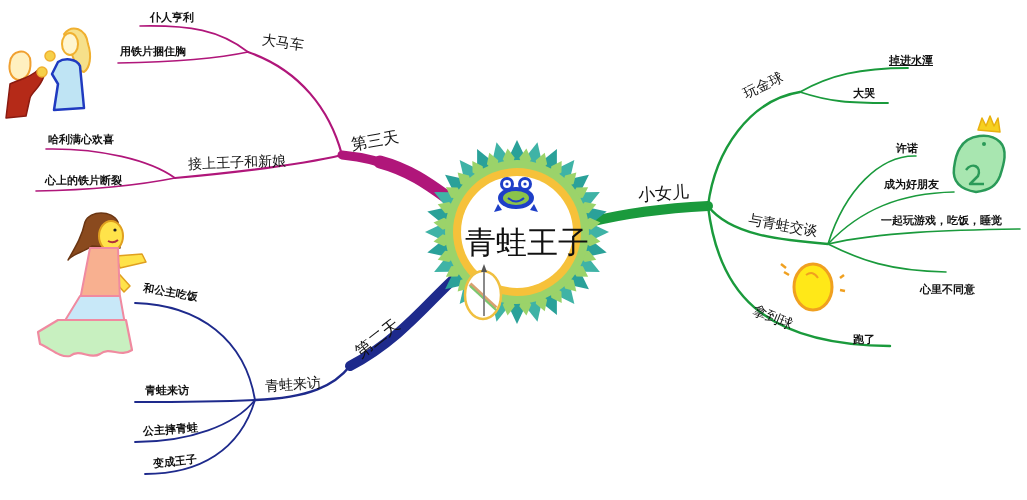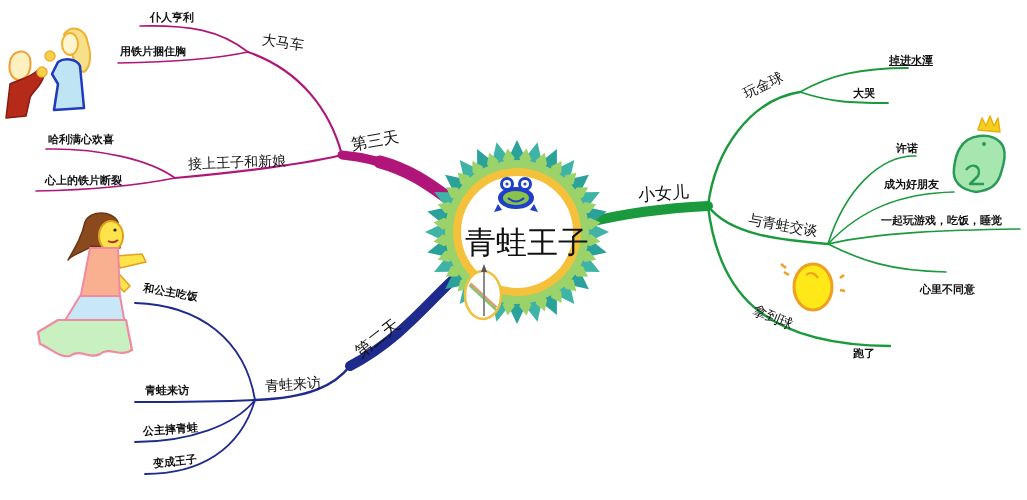--- a/index.html
+++ b/index.html
@@ -199,13 +199,13 @@
 <div class="lbl s17" style="left:638px; top:185px; transform:rotate(-4deg);">小女儿</div>
 <div class="lbl s14" style="left:742px; top:78px; transform:rotate(-25deg);">玩金球</div>
 <div class="lbl s11" style="left:889px; top:55px;text-decoration:underline;">掉进水潭</div>
 <div class="lbl s11" style="left:853px; top:88px;">大哭</div>
 <div class="lbl s14" style="left:748px; top:218px; transform:rotate(10deg);">与青蛙交谈</div>
 <div class="lbl s11" style="left:880px; top:143px;margin-left:16px;">许诺</div>
 <div class="lbl s11" style="left:884px; top:179px;">成为好朋友</div>
 <div class="lbl s11" style="left:881px; top:215px;">一起玩游戏，吃饭，睡觉</div>
 <div class="lbl s11" style="left:920px; top:256px;margin-top:28px;">心里不同意</div>
 <div class="lbl s14" style="left:752px; top:310px; transform:rotate(22deg);">拿到球</div>
-<div class="lbl s11" style="left:853px; top:348px;">跑了</div>
+<div class="lbl s11" style="left:853px; top:334px;">跑了</div>
 
 </body></html>

